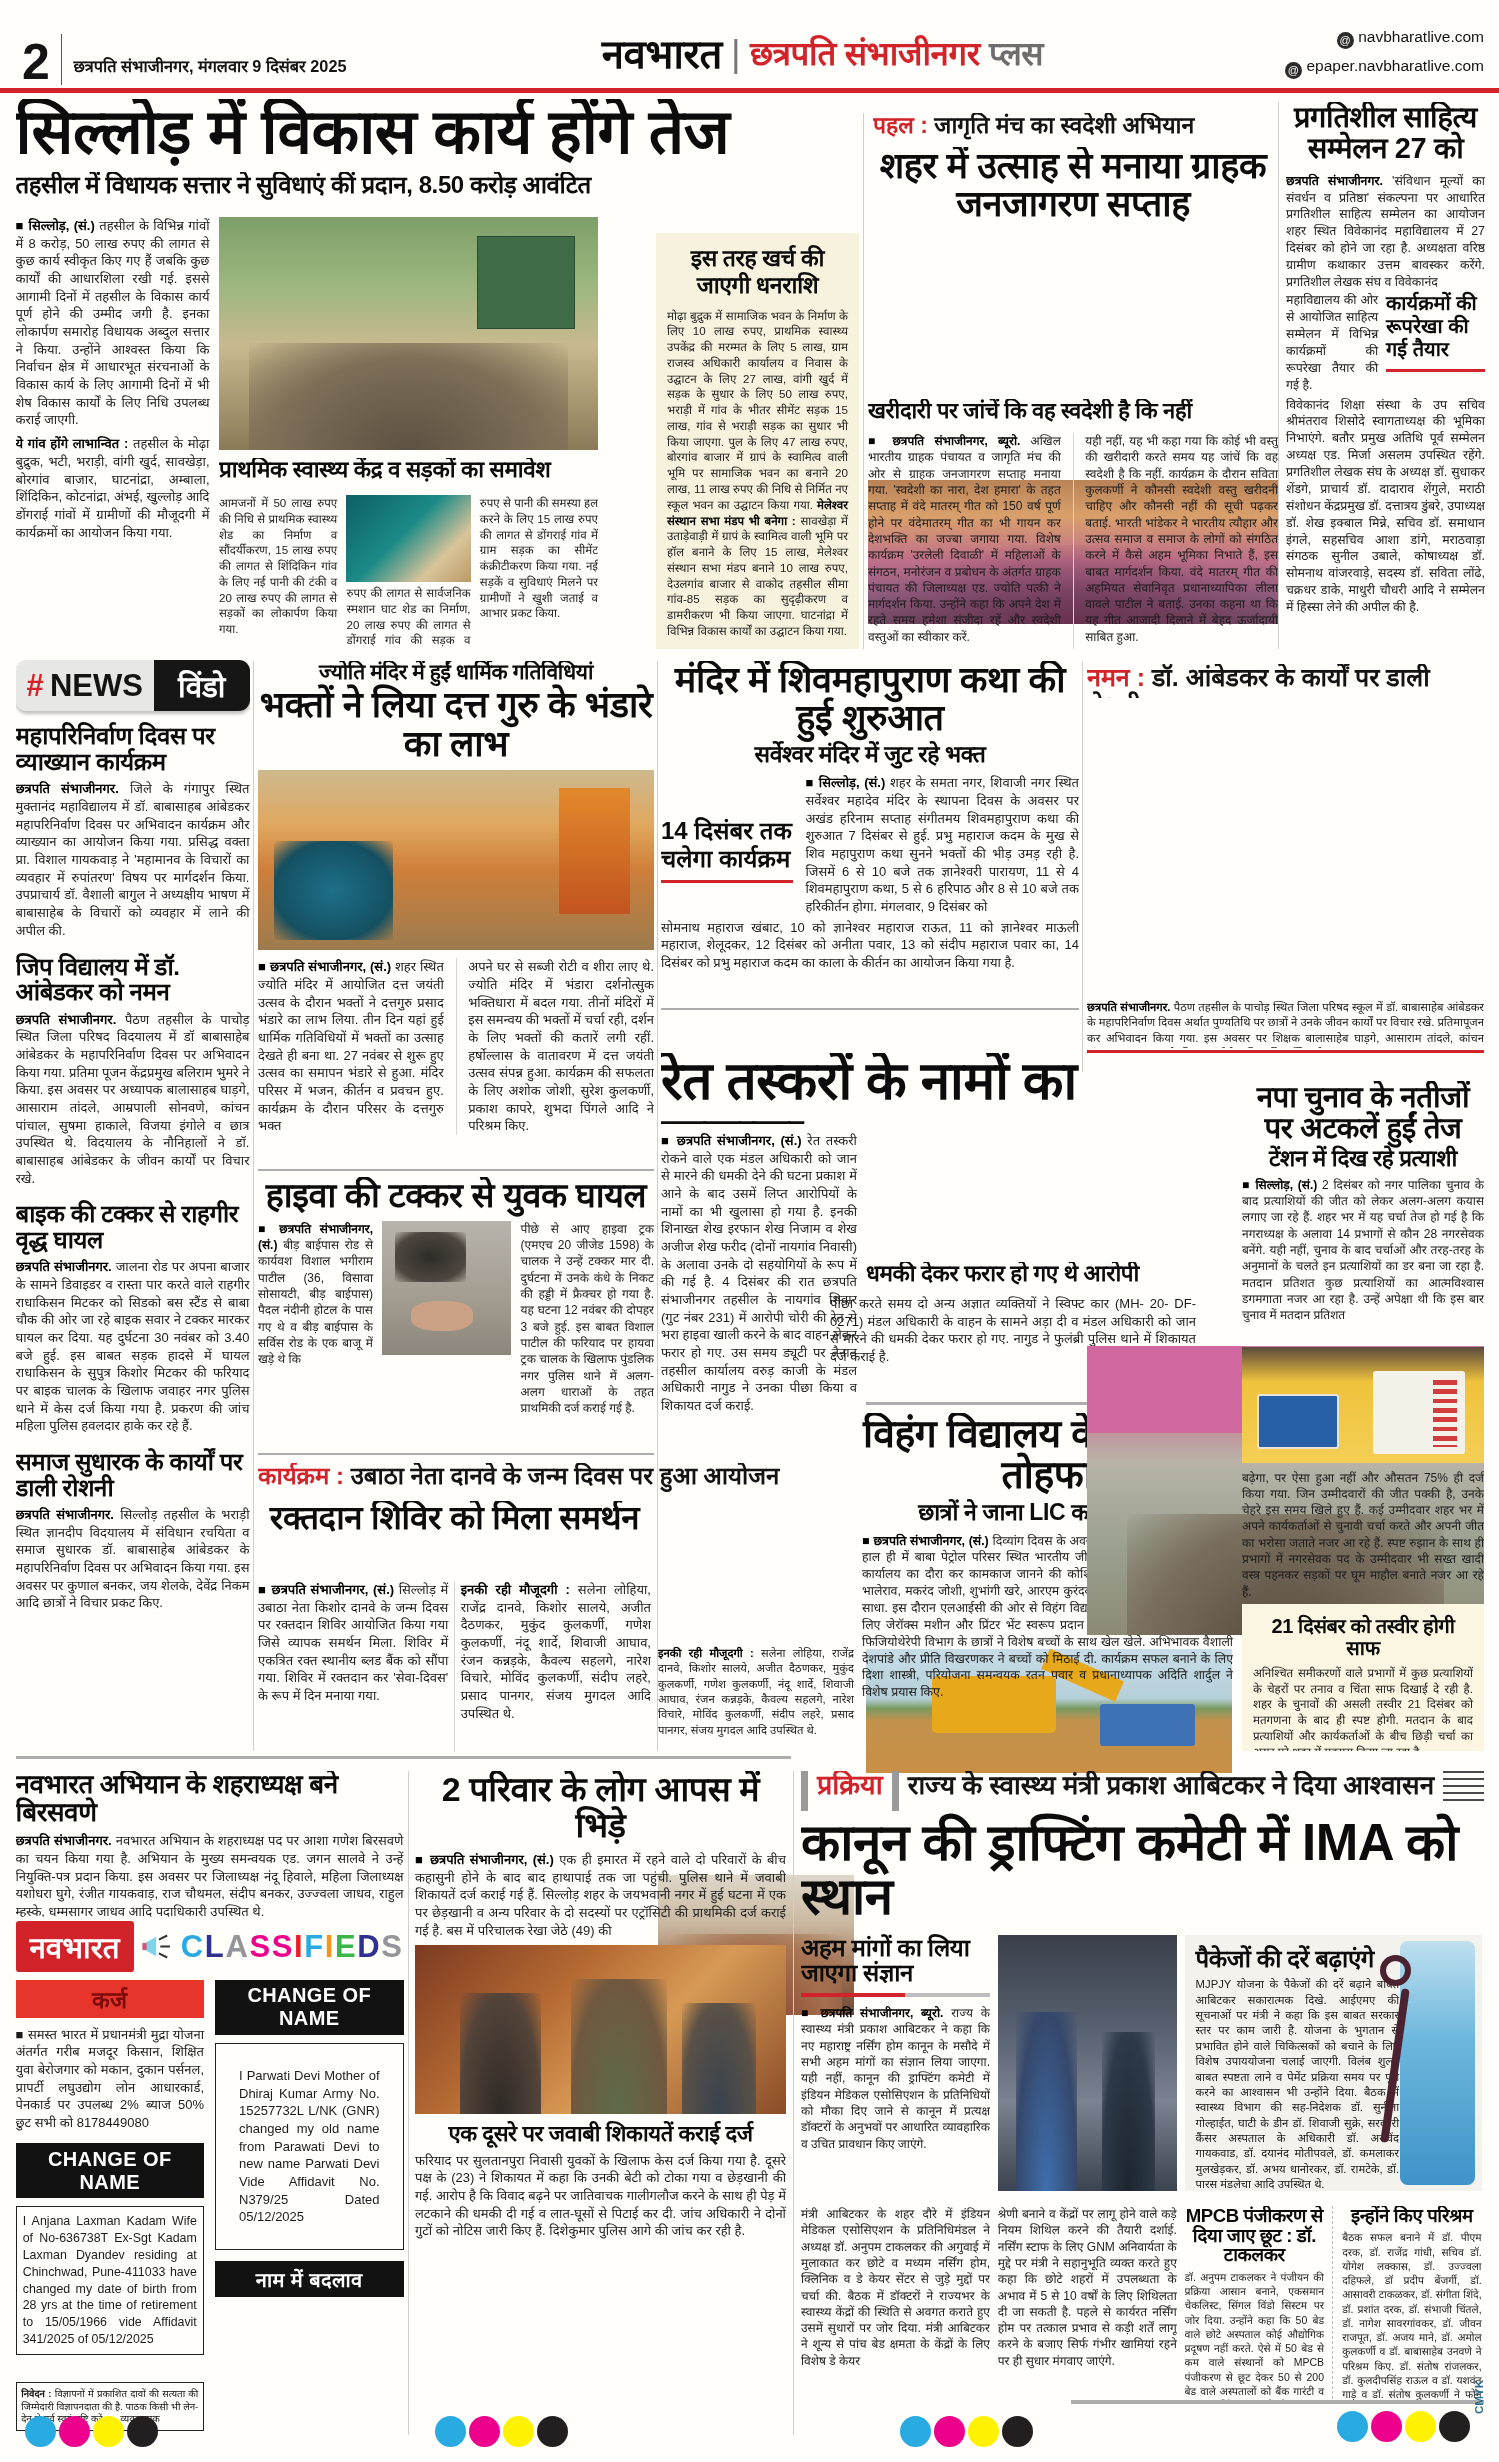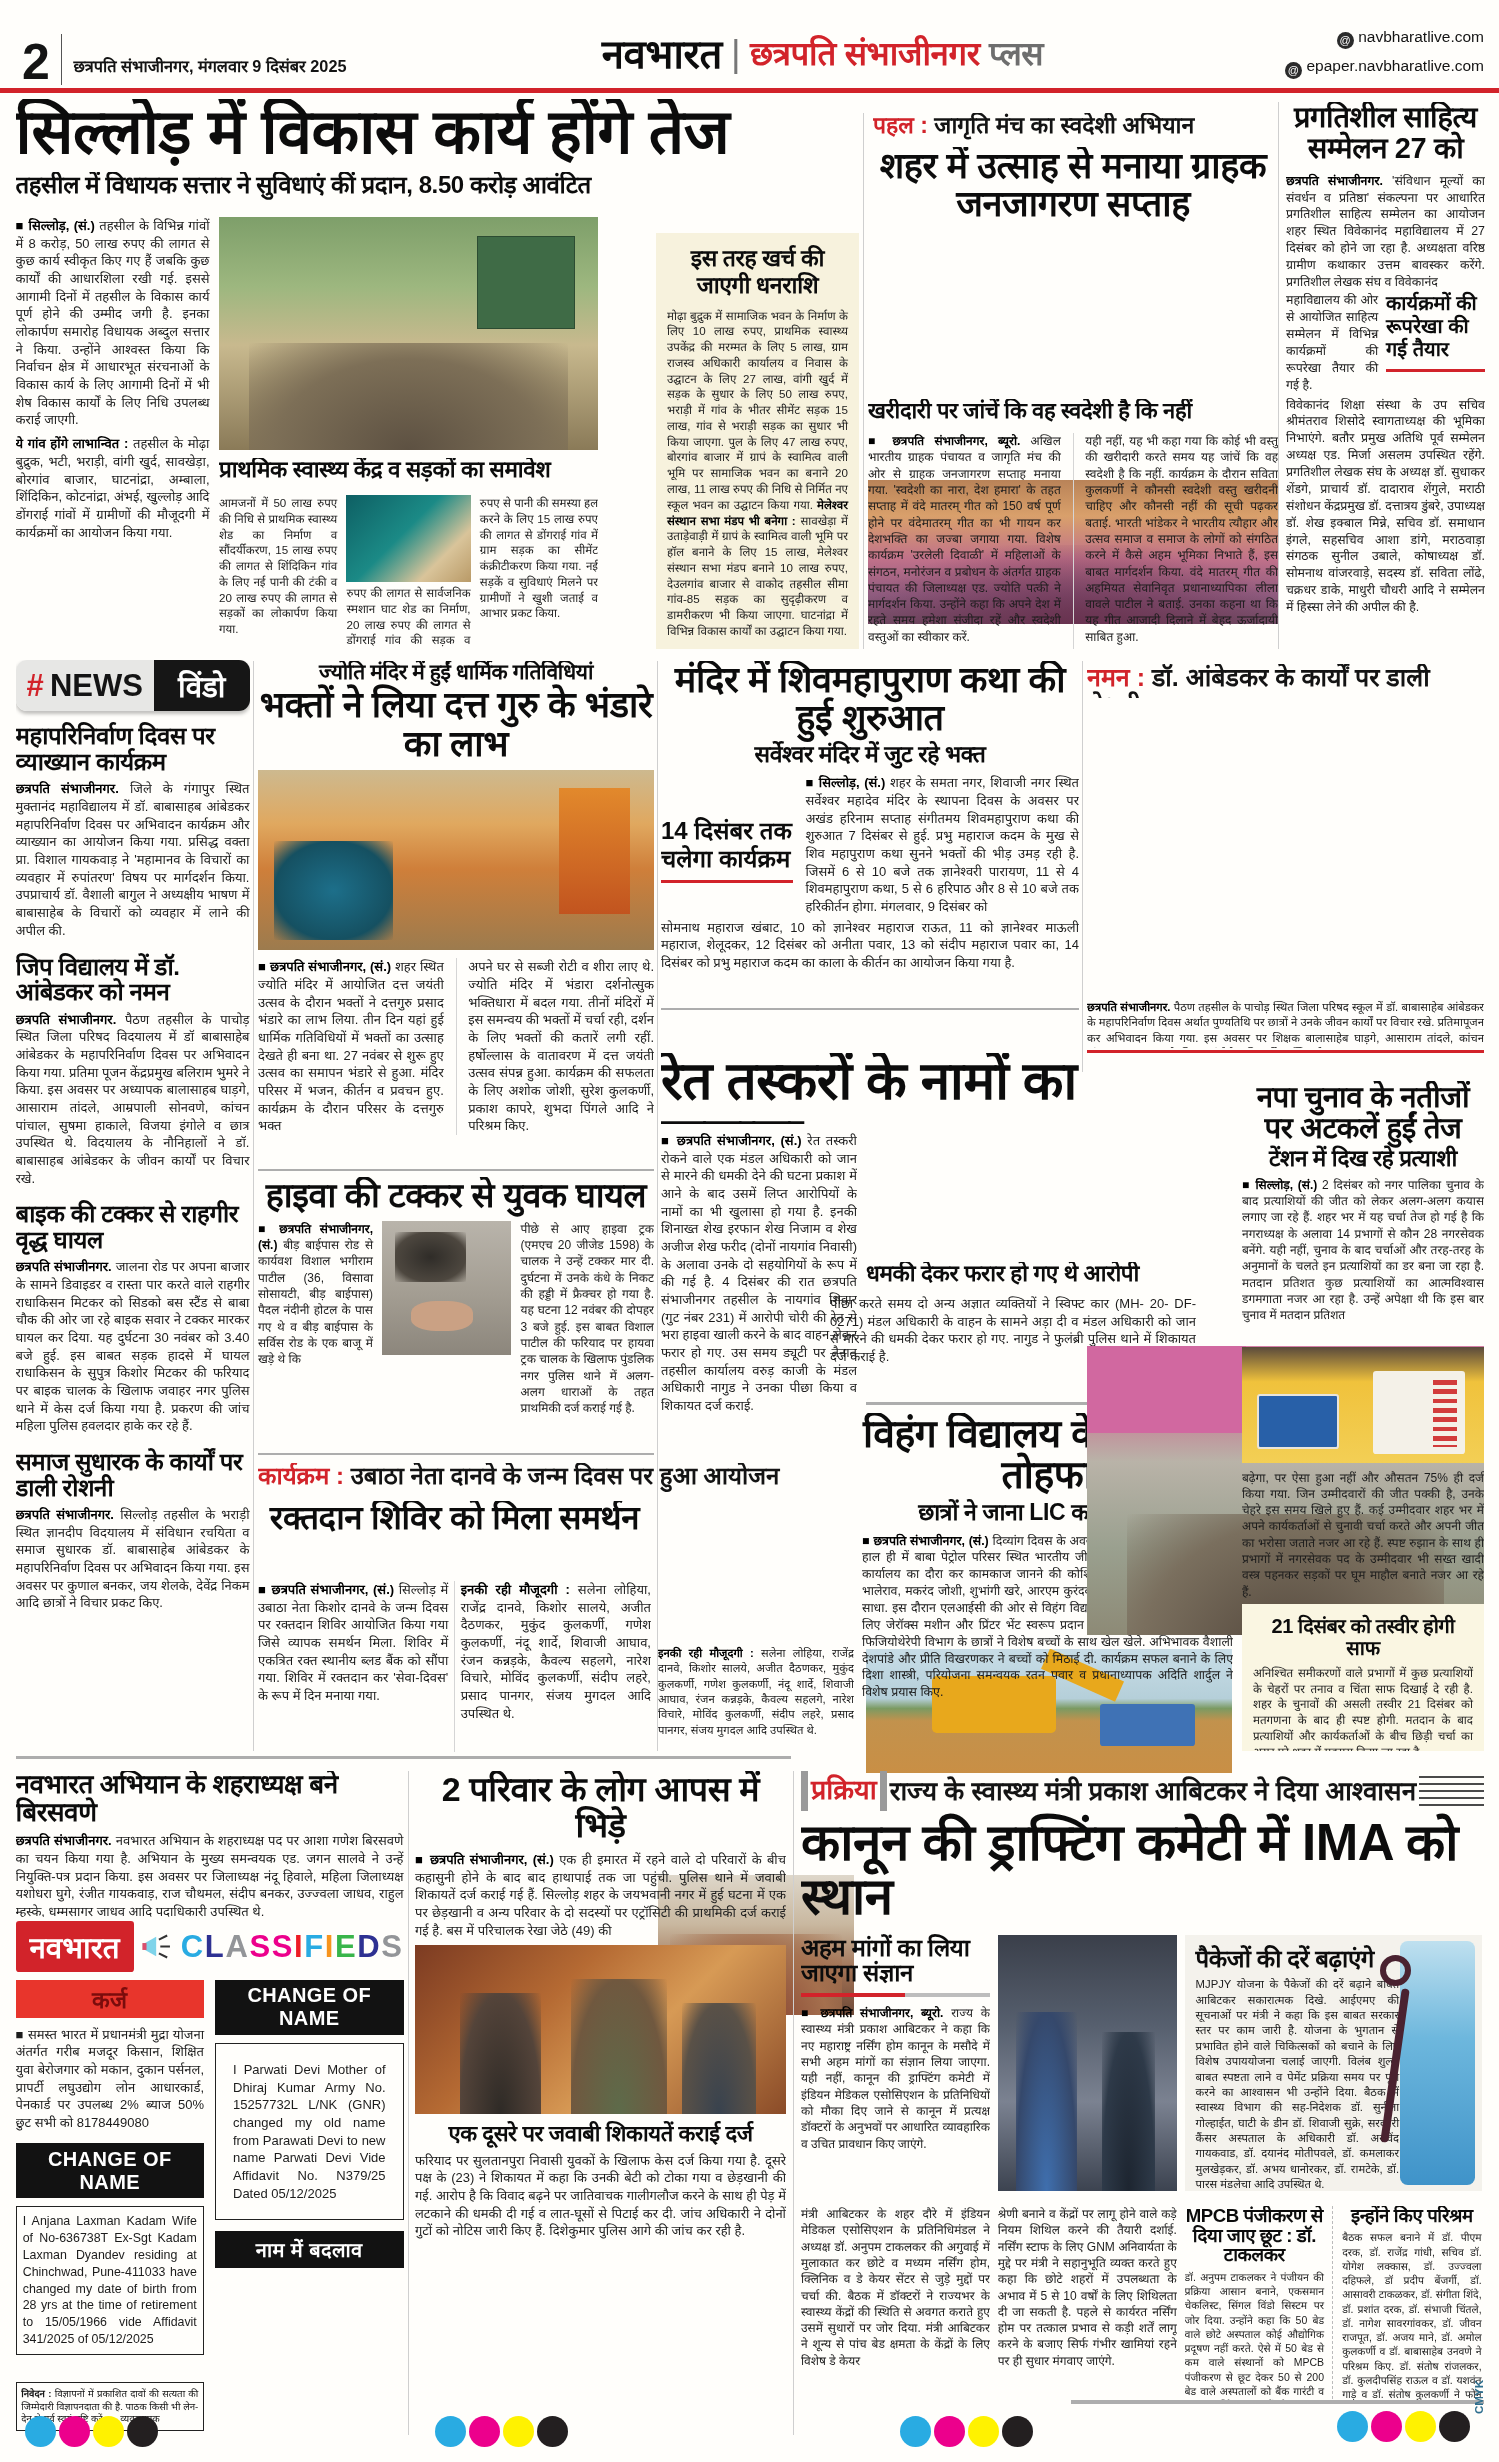--- a/index.html
+++ b/index.html
@@ -268,40 +268,40 @@
         <div class="banner" style="background:#e8352c;color:#7a0c0c;font-size:23px;padding:3.1px 0">कर्ज</div>
         <div class="body-txt" style="font-size:13px;margin-top:7.8px">■ समस्त भारत में प्रधानमंत्री मुद्रा योजना अंतर्गत गरीब मजदूर किसान, शिक्षित युवा बेरोजगार को मकान, दुकान पर्सनल, प्रापर्टी लघुउद्योग लोन आधारकार्ड, पेनकार्ड पर उपलब्ध 2% ब्याज 50% छुट सभी को 8178449080</div>
         <div class="banner" style="font-size:20px;padding:4.7px 0;margin-top:11px">CHANGE OF NAME</div>
         <div class="body-txt ctr" style="font-size:12.4px;margin-top:7.8px;border:1.6px solid #222;padding:6.2px">I Anjana Laxman Kadam Wife of No-636738T Ex-Sgt Kadam Laxman Dyandev residing at Chinchwad, Pune-411033 have changed my date of birth from 28 yrs at the time of retirement to 15/05/1966 vide Affidavit 341/2025 of 05/12/2025</div>
         <div style="border:1.6px solid #222;margin-top:27px;padding:4.7px">
           <div class="sm" style="font-size:9.7px;text-align:justify"><b>निवेदन :</b> <span>विज्ञापनों में प्रकाशित दावों की सत्यता की जिम्मेदारी विज्ञापनदाता की है. पाठक किसी भी लेन-देन से पूर्व स्वयं पुष्टि करें. — व्यवस्थापक</span></div>
         </div>
       </div>
       <div style="flex:1">
         <div class="banner" style="font-size:20px;padding:4.7px 0">CHANGE OF NAME</div>
-        <div class="body-txt ctr" style="font-size:13px;margin-top:7.8px;border:1.6px solid #222;padding:17px">I Parwati Devi Mother of Dhiraj Kumar Army No. 15257732L L/NK (GNR) changed my old name from Parawati Devi to new name Parwati Devi Vide Affidavit No. N379/25 Dated 05/12/2025</div>
+        <div class="body-txt ctr" style="font-size:13px;margin-top:7.8px;border:1.6px solid #222;padding:23px">I Parwati Devi Mother of Dhiraj Kumar Army No. 15257732L L/NK (GNR) changed my old name from Parawati Devi to new name Parwati Devi Vide Affidavit No. N379/25 Dated 05/12/2025</div>
         <div class="banner" style="font-size:20px;padding:4.7px 0;margin-top:11px">नाम में बदलाव</div>
       </div>
     </div>
   </div>
 
   <div class="abs" style="left:415px;top:1771px;width:371px;height:664px">
     <div class="hl ctr" style="font-size:34px">2 परिवार के लोग आपस में भिड़े</div>
     <div class="body-txt" style="margin-top:7.8px"><b>■ छत्रपति संभाजीनगर, (सं.)</b> <span>एक ही इमारत में रहने वाले दो परिवारों के बीच कहासुनी होने के बाद बाद हाथापाई तक जा पहुंची. पुलिस थाने में जवाबी शिकायतें दर्ज कराई गई हैं. सिल्लोड़ शहर के जयभवानी नगर में हुई घटना में एक पर छेड़खानी व अन्य परिवार के दो सदस्यों पर एट्रॉसिटी की प्राथमिकी दर्ज कराई गई है. बस में परिचालक रेखा जेठे (49) की</span></div>
     <div class="photo" style="width:100%;height:169px;margin-top:6.2px;background:linear-gradient(135deg,#7c3b22 0%,#b56a33 35%,#d79a55 60%,#8a4b28 100%)">
       <div style="position:absolute;left:12%;bottom:0;width:22%;height:72%;background:radial-gradient(ellipse at 50% 100%,#2e2a26 0%,#54443a 70%,transparent 100%)"></div>
       <div style="position:absolute;left:42%;bottom:0;width:26%;height:80%;background:radial-gradient(ellipse at 50% 100%,#5d6b4a 0%,#70583f 70%,transparent 100%)"></div>
       <div style="position:absolute;right:8%;bottom:0;width:20%;height:66%;background:radial-gradient(ellipse at 50% 100%,#38424e 0%,#5a5147 70%,transparent 100%)"></div>
     </div>
     <div class="hl ctr" style="font-size:22px;margin-top:7.8px">एक दूसरे पर जवाबी शिकायतें कराई दर्ज</div>
     <div class="body-txt" style="margin-top:6.2px">फरियाद पर सुलतानपुरा निवासी युवकों के खिलाफ केस दर्ज किया गया है. दूसरे पक्ष के (23) ने शिकायत में कहा कि उनकी बेटी को टोका गया व छेड़खानी की गई. आरोप है कि विवाद बढ़ने पर जातिवाचक गालीगलौज करने के साथ ही पेड़ में लटकाने की धमकी दी गई व लात-घूसों से पिटाई कर दी. जांच अधिकारी ने दोनों गुटों को नोटिस जारी किए हैं. दिशेकुमार पुलिस आगे की जांच कर रही है.</div>
   </div>
 
   <div class="abs" style="left:801px;top:1771px;width:683px;height:633px">
-    <div style="display:flex;align-items:center;gap:3px;height:40px">
+    <div style="display:flex;align-items:flex-start;gap:9px;height:40px">
       <span class="gbar"></span>
       <span class="kick red" style="font-size:27px">प्रक्रिया</span>
       <span class="gbar"></span>
       <span class="kick" style="font-size:26px">राज्य के स्वास्थ्य मंत्री प्रकाश आबिटकर ने दिया आश्वासन</span>
       <span class="deco-lines" style="flex:1;height:31px;max-width:132px;margin-left:auto"></span>
     </div>
     <div class="hl" style="font-size:51px;margin-top:4.7px">कानून की ड्राफ्टिंग कमेटी में IMA को स्थान</div>
     <div style="display:grid;grid-template-columns:189px 179px 297px;gap:7.8px;margin-top:11px">
       <div>
         <div class="hl" style="font-size:24px">अहम मांगों का लिया जाएगा संज्ञान</div>

